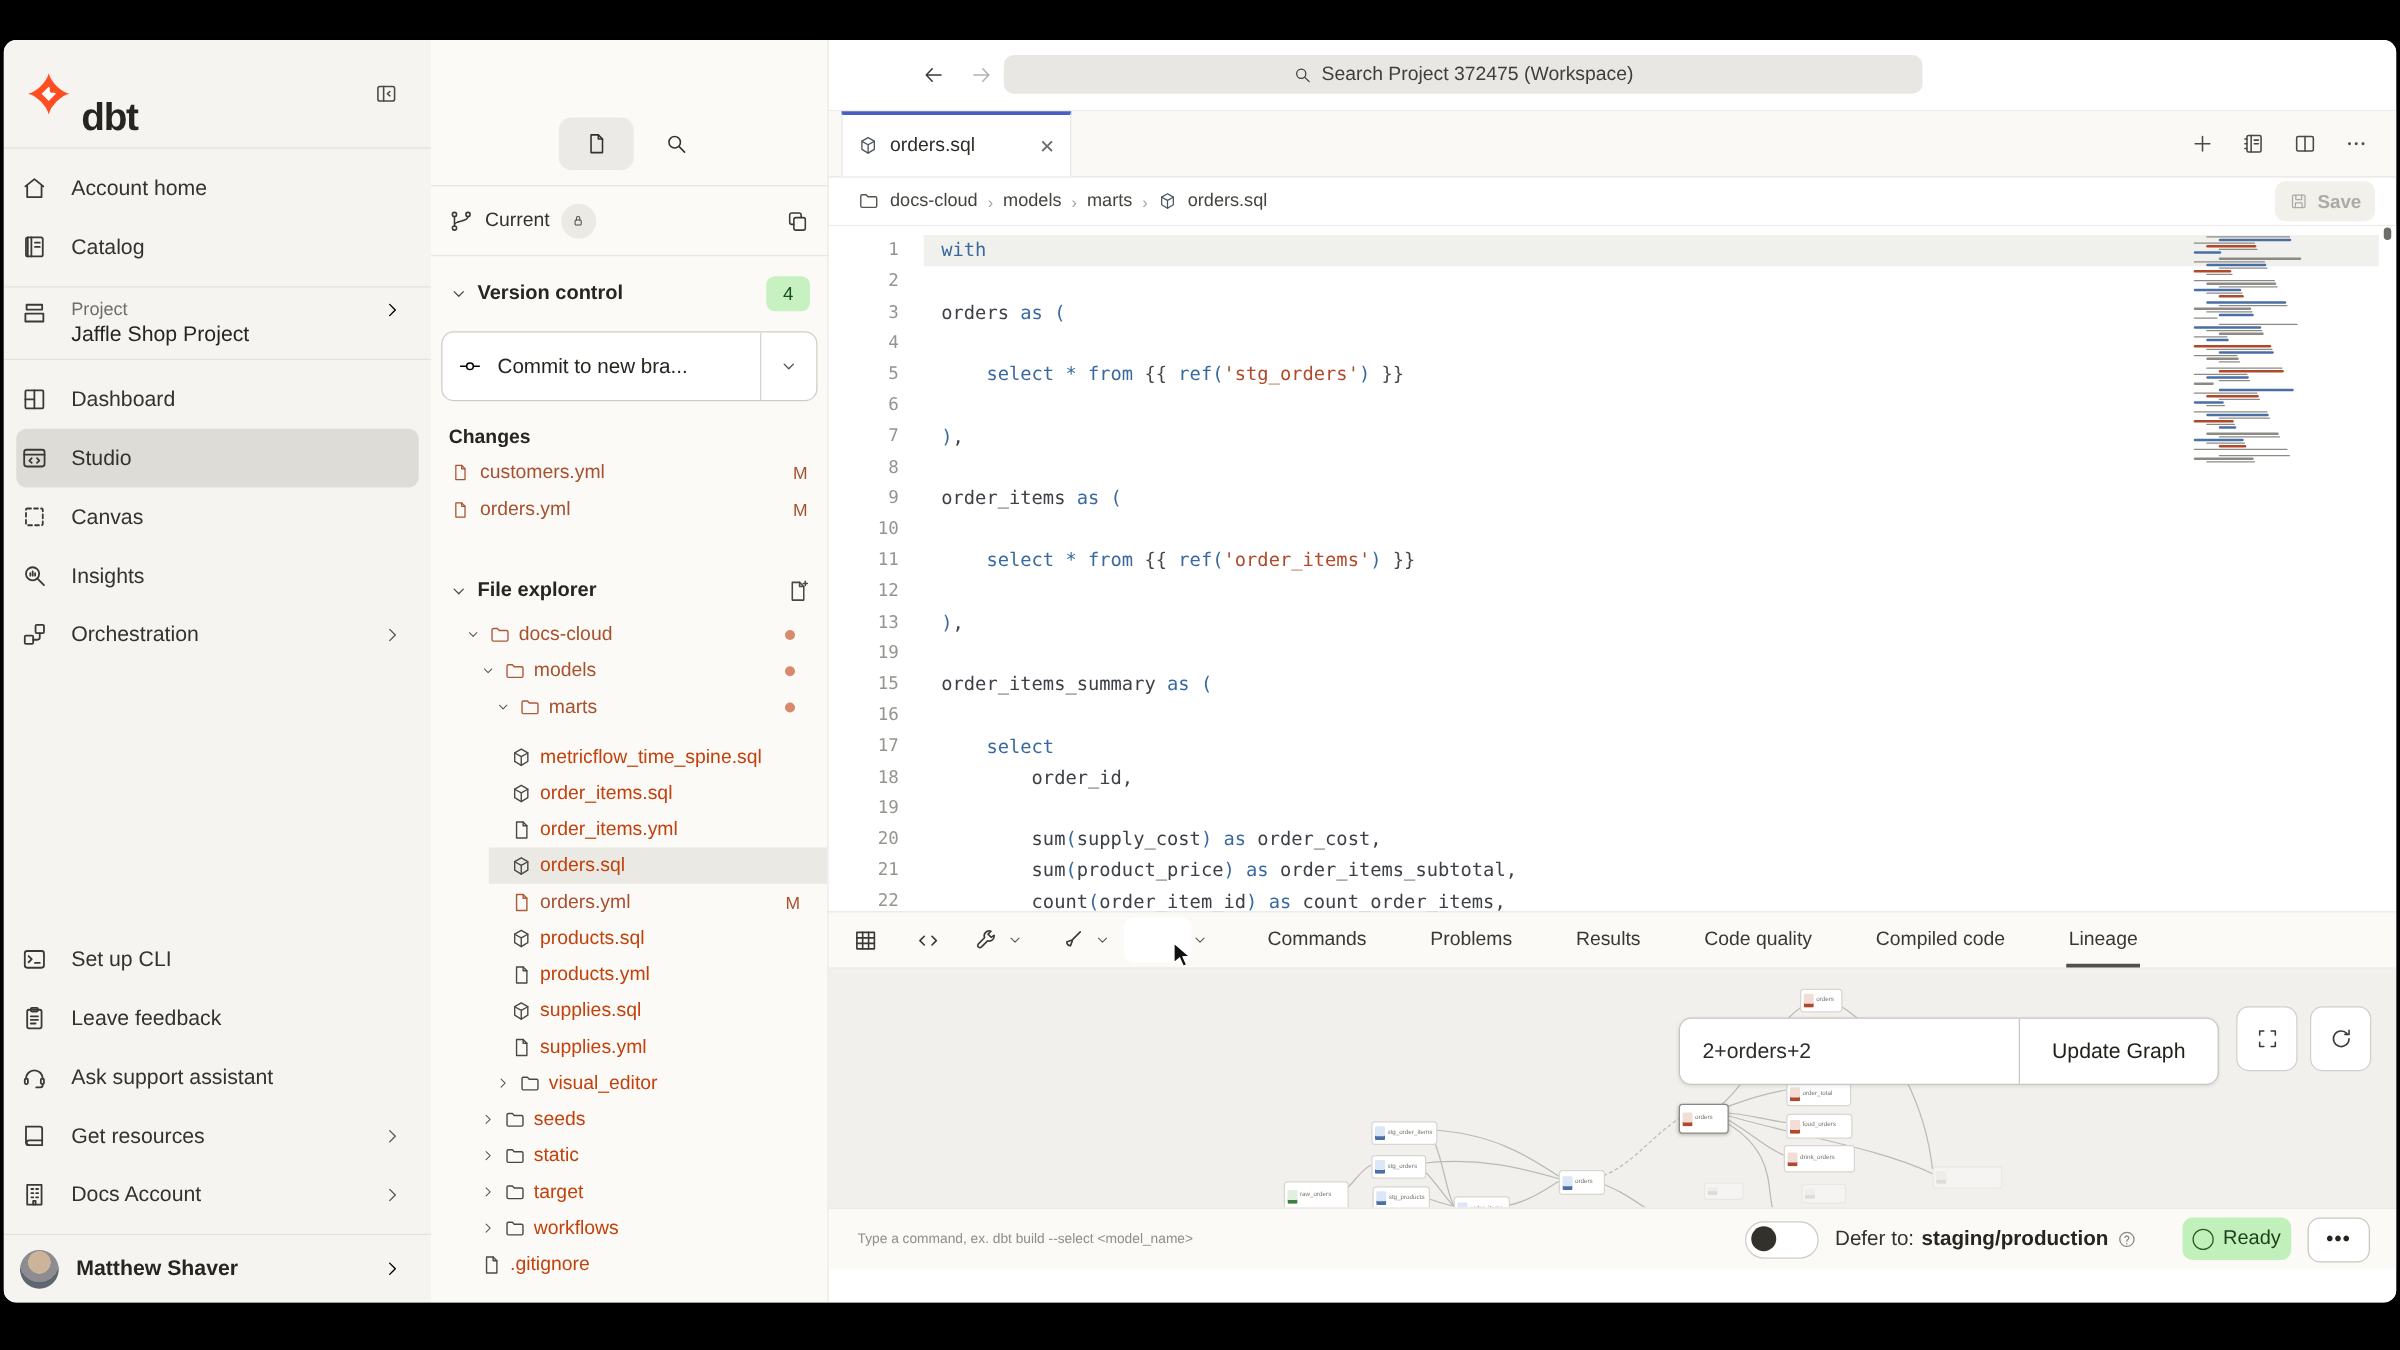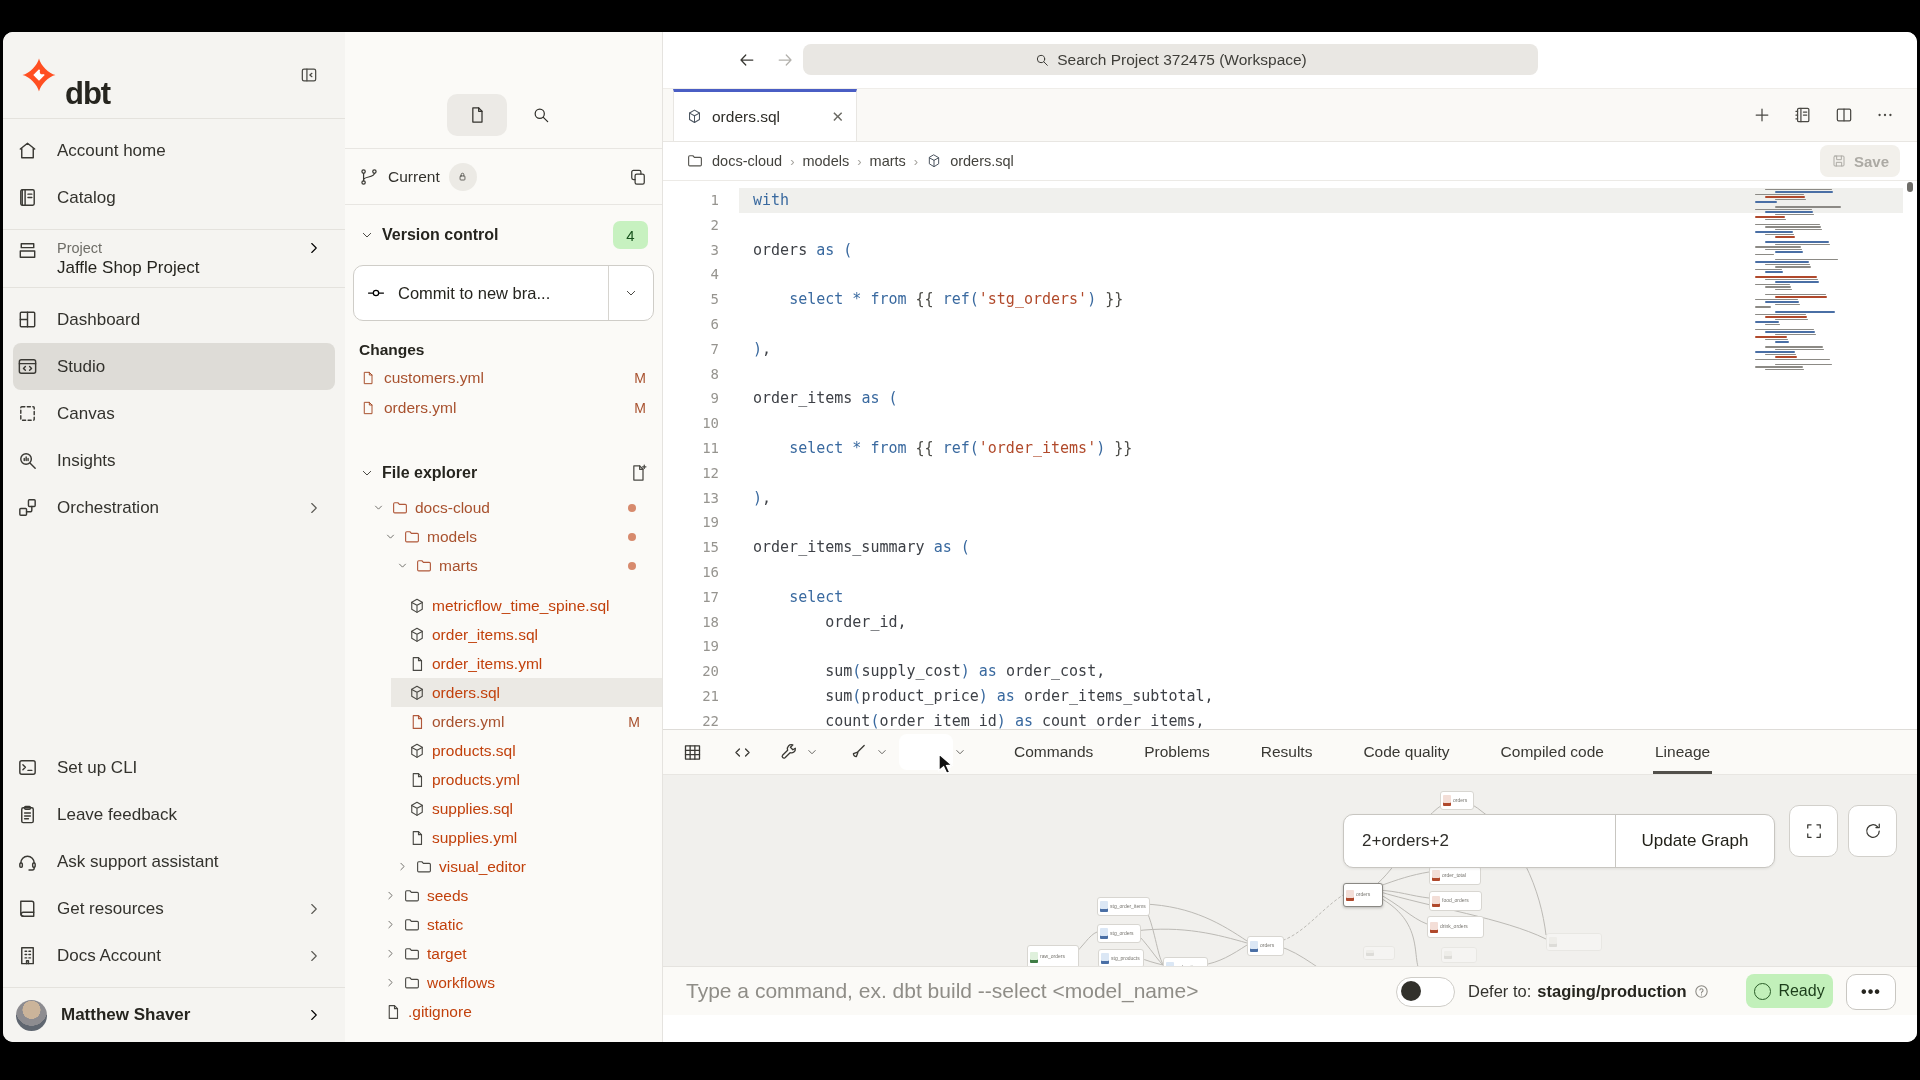--- a/index.html
+++ b/index.html
@@ -122,21 +122,21 @@
   .lnode.selected{border-color:#8a8883;box-shadow:0 1px 3px rgba(0,0,0,.25);}
   .lnode.ghost{opacity:.32;}
   .ln-controls{position:absolute;left:680px;top:39px;height:52px;display:flex;border:1px solid #c8c6c1;
     border-radius:10px;background:#fff;box-shadow:0 1px 3px rgba(0,0,0,.08);}
   .ln-input{width:253px;display:flex;align-items:center;padding-left:18px;font-size:17px;color:#2e2d29;}
   .ln-update{width:158px;border-left:1px solid #c8c6c1;display:flex;align-items:center;justify-content:center;
     font-size:17px;color:#222119;cursor:pointer;}
   .sqbtn{position:absolute;width:47px;height:50px;background:#fff;border:1px solid #d2d0cb;border-radius:10px;
     display:flex;align-items:center;justify-content:center;color:#3a3934;cursor:pointer;}
   .cmdbar{height:48px;background:#fbfaf7;border-top:1px solid #e5e3df;display:flex;align-items:center;position:relative;}
-  .cmd-ph{margin-left:23px;font-size:21px;color:#8f8d87;}
+  .cmd-ph{margin-left:23px;font-size:11px;color:#8f8d87;}
   .toggle{position:absolute;left:733px;top:10px;width:57px;height:28px;border:1px solid #cfcdc8;border-radius:15px;
     background:#fff;cursor:pointer;}
   .toggle .knob{position:absolute;left:4px;top:3px;width:20px;height:20px;border-radius:50%;background:#32312c;}
   .defer{position:absolute;left:805px;top:0;height:48px;display:flex;align-items:center;gap:6px;font-size:16.5px;color:#33322d;}
   .defer b{font-weight:bold;color:#26251f;}
   .qicon{color:#8b8983;}
   .ready{position:absolute;left:1083px;top:7px;width:87px;height:34px;background:#c2f0ba;border-radius:8px;
     display:flex;align-items:center;justify-content:center;gap:7px;font-size:16px;color:#1c3e1a;}
   .ready .ring{width:15px;height:15px;border:1.8px solid #2a5c28;border-radius:50%;}
   .dotsbtn{position:absolute;left:1183px;top:7px;width:48px;height:34px;border:1px solid #c9c7c2;border-radius:10px;

